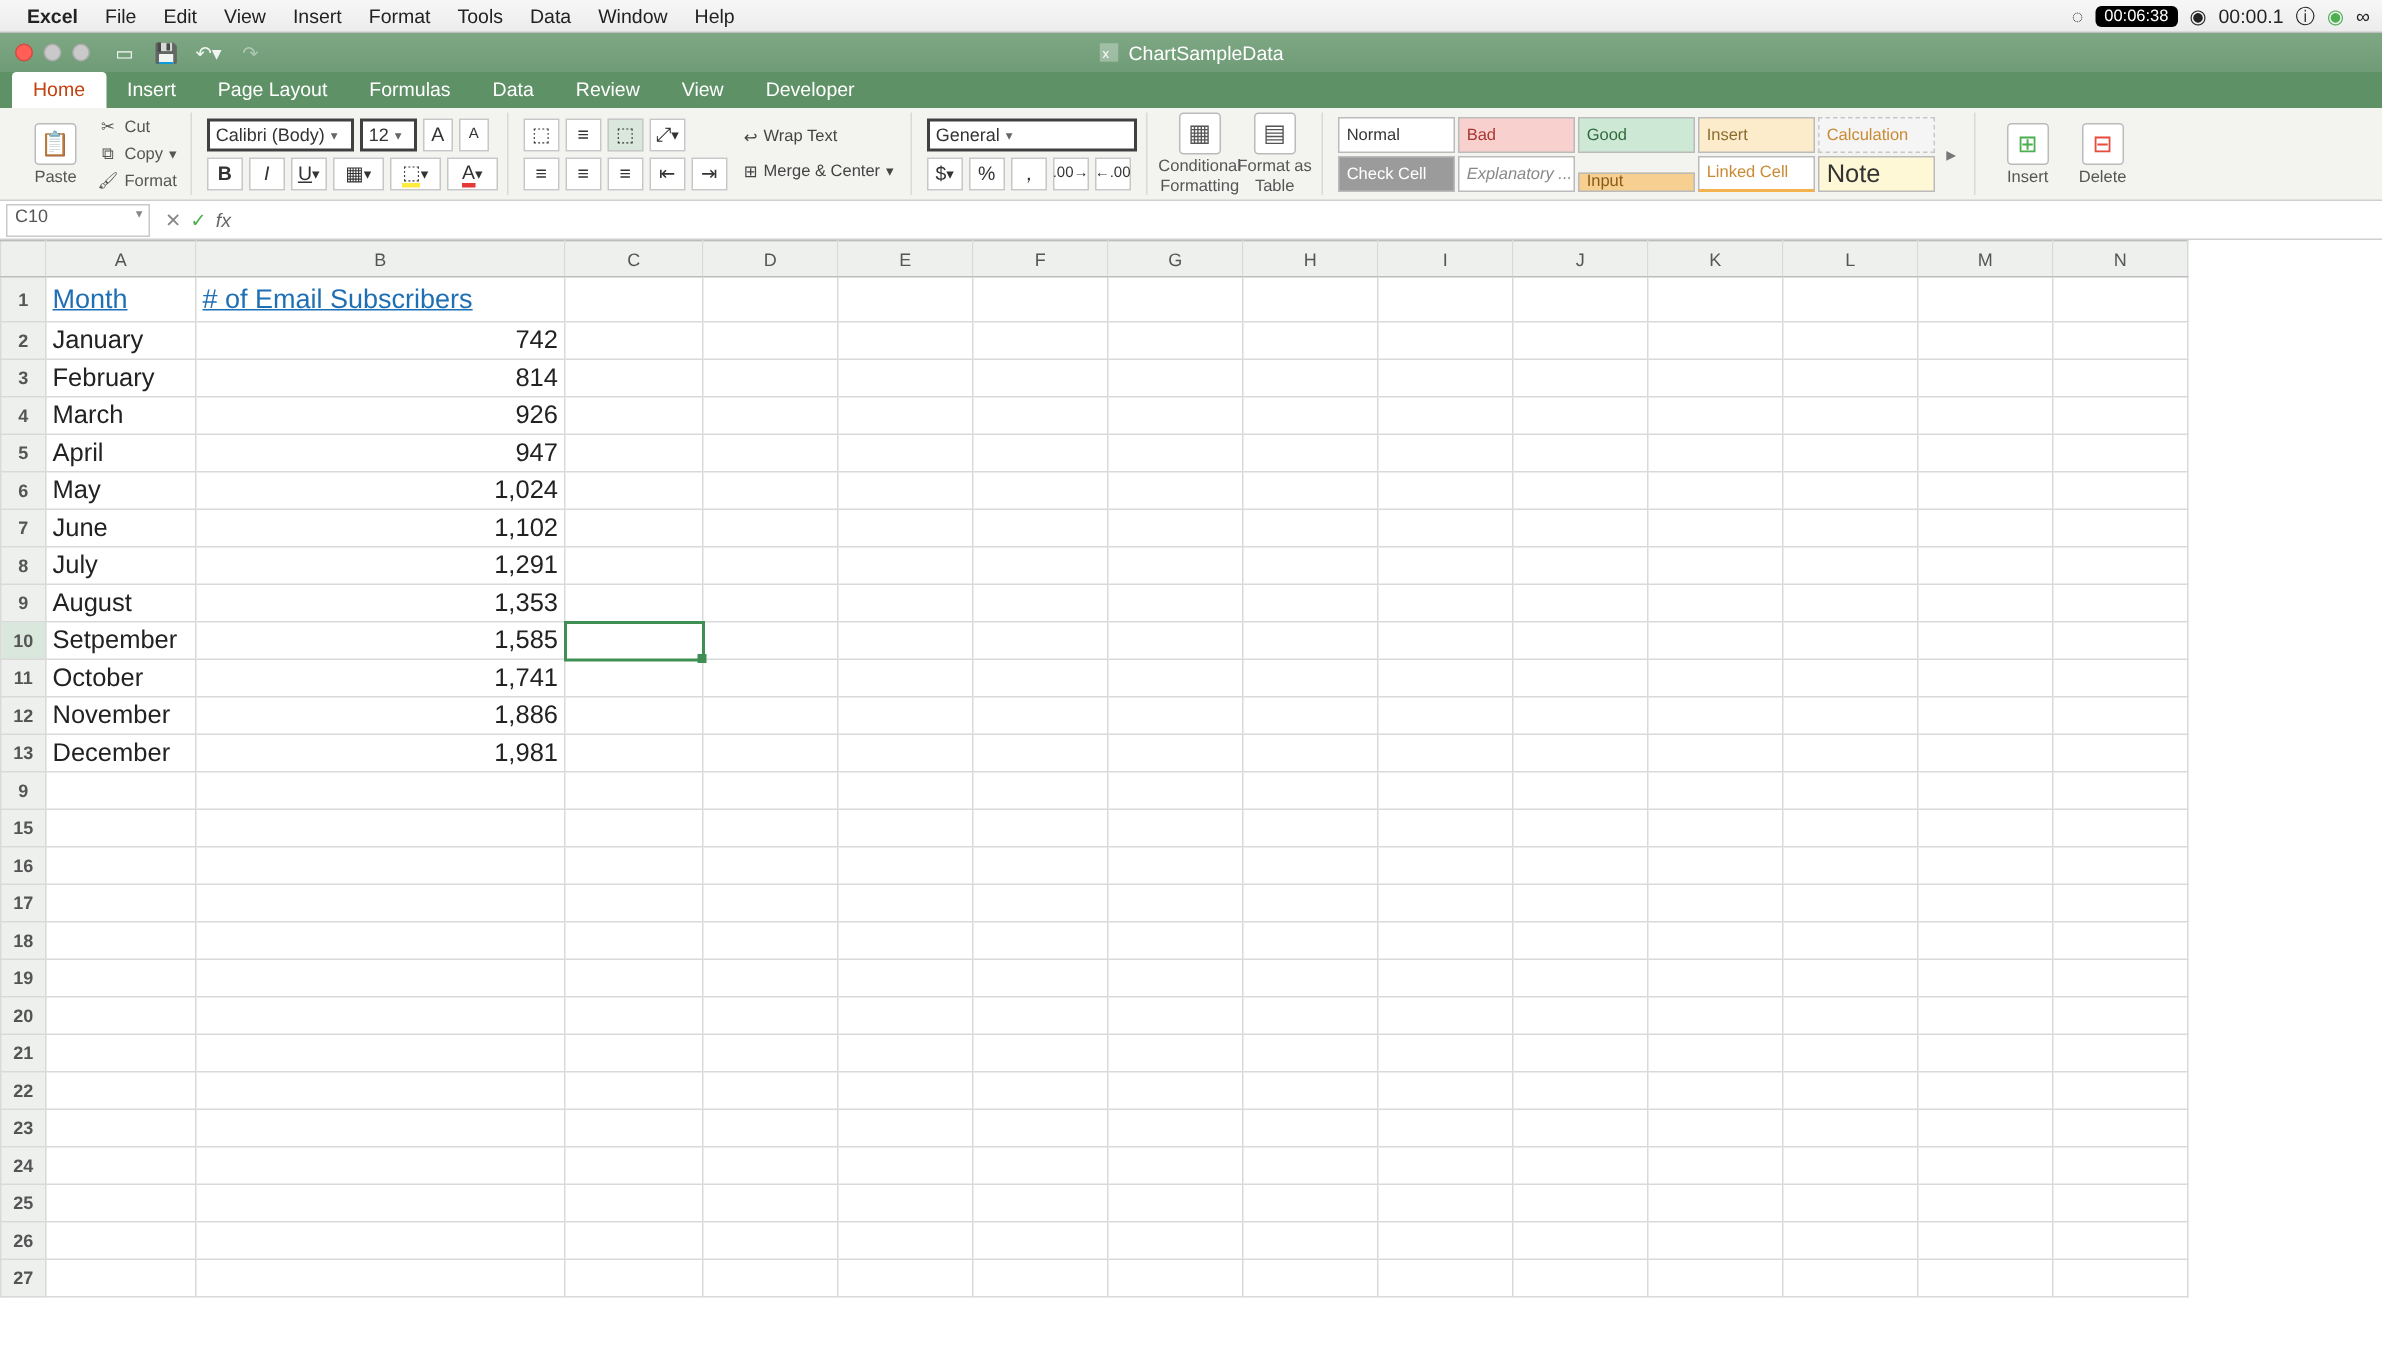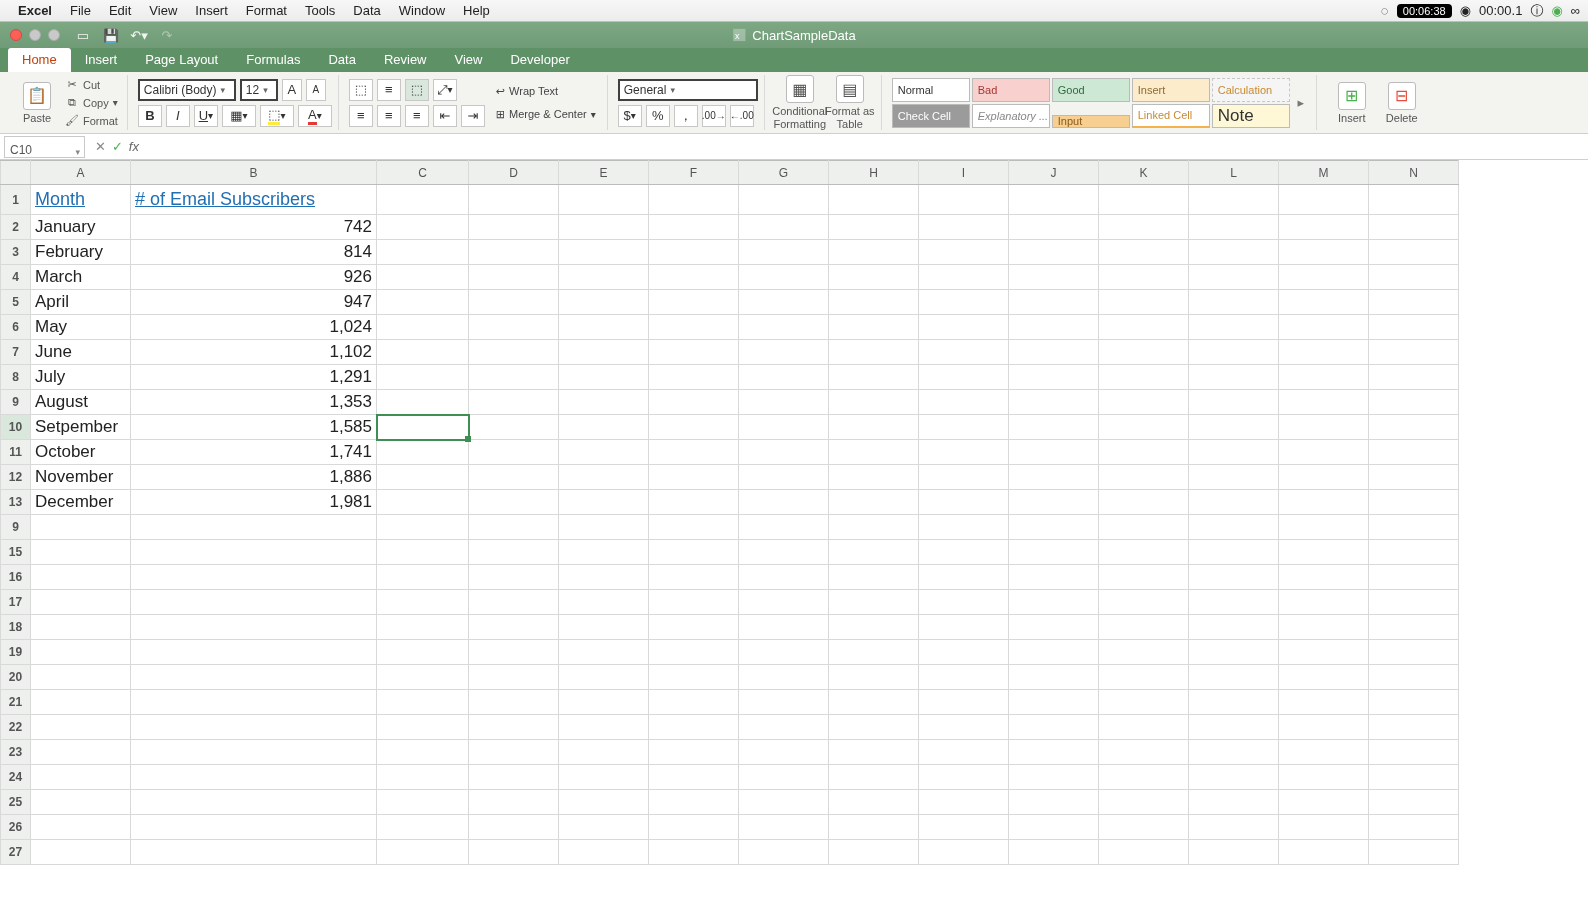--- a/index.html
+++ b/index.html
@@ -58,21 +58,21 @@
   .stylecell.neutral{background:#fdeccb;color:#8a6d2f;}
   .stylecell.calc{background:#f5f5f5;color:#c98a32;border:1px dashed #c7c7c7;}
   .stylecell.check{background:#9b9b9b;color:#fff;}
   .stylecell.expl{background:#fff;color:#888;font-style:italic;}
   .stylecell.input{background:#f6cf91;color:#8b5a18;margin-top:11px;}
   .stylecell.linked{background:#fff;color:#c98a32;border-bottom:2px solid #f3b24e;}
   .stylecell.note{background:#fef8d7;color:#333;font-size:17px;}
   .stylearrow{width:18px;display:flex;flex-direction:column;align-items:center;justify-content:center;color:#777;}
   
   .fbar{height:26px;border-bottom:1px solid #cfcfcf;display:flex;align-items:center;}
-  .namebox{width:81px;height:22px;border:1px solid #c9c9c9;margin-left:4px;display:flex;align-items:flex-end;padding:0 5px;font-size:12px;color:#555;background:#fff;position:relative;}
+  .namebox{width:96px;height:22px;border:1px solid #c9c9c9;margin-left:4px;display:flex;align-items:flex-start;padding:0 5px;font-size:12px;color:#555;background:#fff;position:relative;}
   .namebox .car{position:absolute;right:4px;font-size:9px;color:#888;}
   .fx-icons{display:flex;align-items:center;gap:6px;margin:0 10px;color:#888;}
   .fxlabel{font-style:italic;color:#666;margin-right:6px;}
   .finput{flex:1;height:22px;border:none;background:#fff;padding:0 4px;}
   
   .grid-wrap{position:relative;height:calc(903px - 22px - 26px - 24px - 62px - 26px);overflow:hidden;}
   table.sheet{border-collapse:collapse;table-layout:fixed;}
   table.sheet th, table.sheet td{border:1px solid #d9d9d9;height:24px;font-size:12px;}
   table.sheet thead th{background:#eef0ee;color:#555;font-weight:normal;text-align:center;position:sticky;top:0;border-top:1px solid #bcbcbc;border-bottom:1px solid #bcbcbc;}
   .corner{width:30px;background:#eef0ee;}

